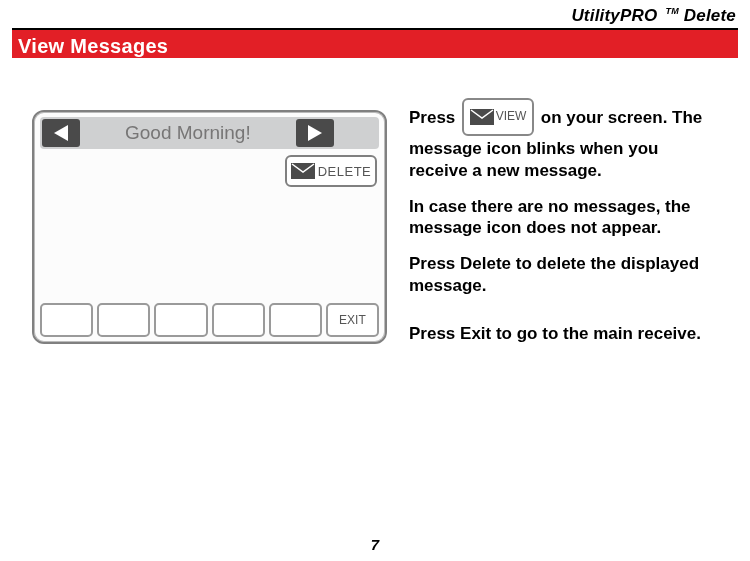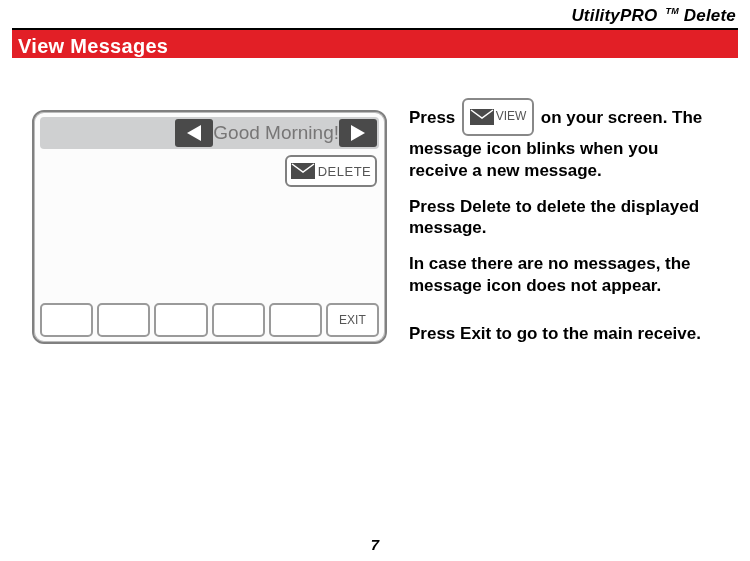--- a/index.html
+++ b/index.html
@@ -76,22 +76,23 @@
     .tstat-header {
       position: absolute;
       top: 5px;
       left: 6px;
       right: 6px;
       height: 32px;
       background: #cfd0d1;
       border-radius: 4px;
       display: flex;
       align-items: center;
-      justify-content: flex-end;
+      justify-content: flex-start;
       padding: 0 2px;
+      gap: 45px;
     }
     .arrow-btn {
       width: 38px;
       height: 28px;
       background: #4a4a4a;
       border-radius: 3px;
       display: flex;
       align-items: center;
       justify-content: center;
       cursor: pointer;
@@ -250,23 +251,23 @@
       <span>Press </span>
       <span class="view-btn-inline">
         <svg class="envelope-icon" width="24" height="16" viewBox="0 0 24 16">
           <rect x="0.5" y="0.5" width="23" height="15" fill="#4a4a4a" stroke="#4a4a4a"></rect>
           <polyline points="1,1 12,9 23,1" fill="none" stroke="#fff" stroke-width="1.5"></polyline>
         </svg>
         <span class="label normal-weight">VIEW</span>
       </span>
       <span> on your screen. The message icon blinks when you receive a new message.</span>
     </p>
+    <p>In case there are no messages, the message icon does not appear.</p>
     <p>
       <span>Press </span><span class="strong">Delete</span><span> to delete the displayed message.</span>
     </p>
-    <p>In case there are no messages, the message icon does not appear.</p>
     <p class="last-gap">
       <span>Press </span><span class="strong">Exit</span><span> to go to the main receive.</span>
     </p>
   </div>
 </div>
 
 <div class="page-num">7</div>
 
 </body></html>

